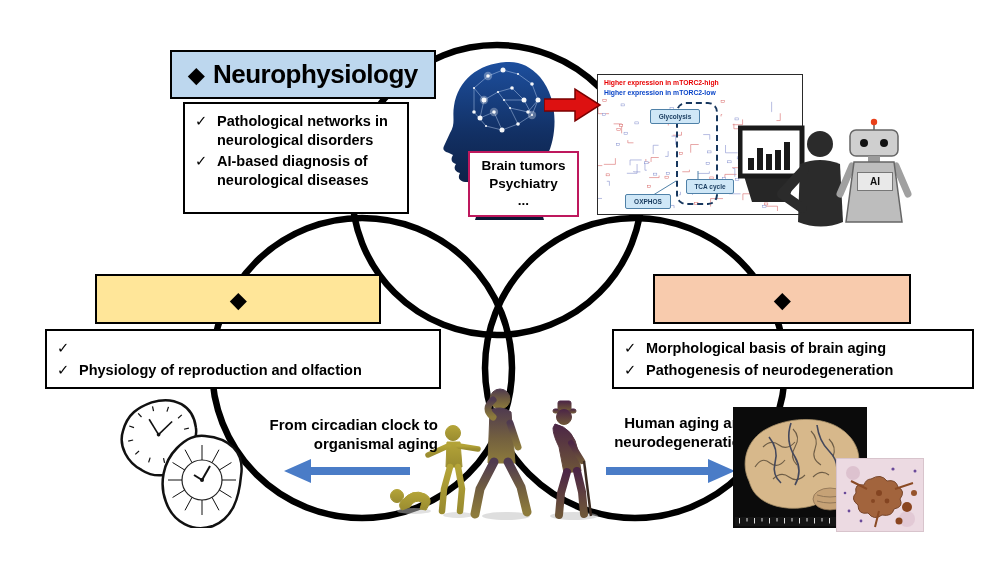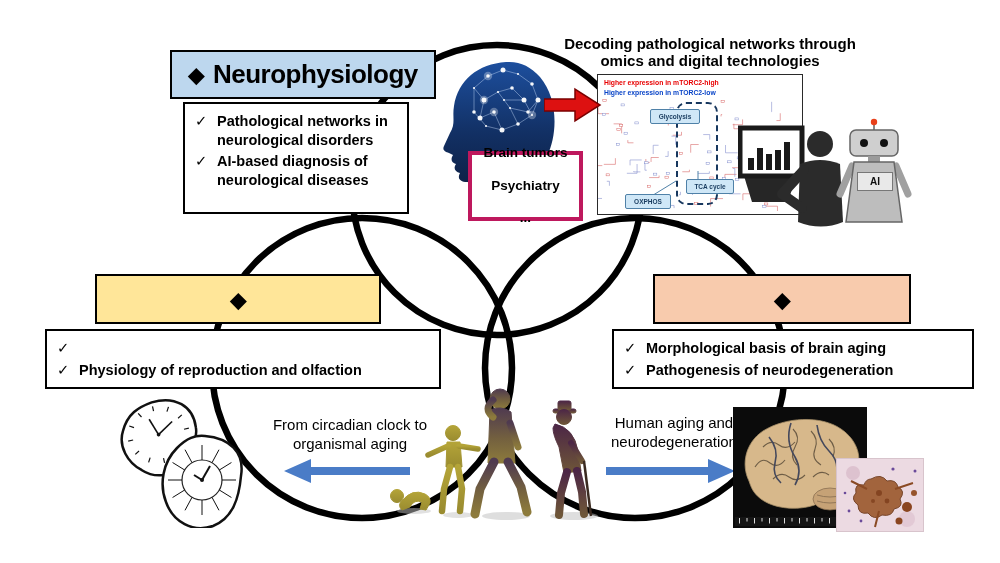--- a/index.html
+++ b/index.html
@@ -43,26 +43,26 @@
                  border:2px dashed #17375e;border-radius:10px;}
   .callout{position:absolute;background:#cfe7f7;border:1px solid #4f81a8;border-radius:2px;
            font-size:6.5px;font-weight:700;color:#173a5e;display:flex;align-items:center;
            justify-content:center;white-space:nowrap;}
   .co-glyc{left:52px;top:34px;width:48px;height:13px;}
   .co-tca{left:88px;top:104px;width:46px;height:13px;}
   .co-oxphos{left:27px;top:119px;width:44px;height:13px;}
 
   
   .center-box{position:absolute;left:468px;top:151px;width:107px;height:62px;z-index:3;
-              background:#fff;border:4px solid #be185d;display:flex;flex-direction:column;
-              align-items:center;justify-content:center;gap:16px;
+              background:#fff;border:2px solid #be185d;display:flex;flex-direction:column;
+              align-items:center;justify-content:center;gap:1px;
               font-size:13.5px;font-weight:700;line-height:1.25;}
 
   
-  .arrow-label{position:absolute;z-index:3;text-align:center;font-size:15px;font-weight:400;line-height:1.25;}
+  .arrow-label{position:absolute;z-index:3;text-align:right;font-size:15px;font-weight:700;line-height:1.25;}
   .left-arrow-label{left:262px;top:416px;width:176px;}
   .right-arrow-label{left:598px;top:414px;width:152px;}
 
   
   .ai-badge{position:absolute;left:857px;top:172px;width:34px;height:17px;z-index:4;
             background:#e9e9e9;border:1.5px solid #777;display:flex;align-items:center;
             justify-content:center;font-size:10px;font-weight:700;color:#111;}
 
   
   .brain-photo{position:absolute;left:733px;top:407px;width:134px;height:121px;z-index:3;}
@@ -183,21 +183,20 @@
         <circle cx="40" cy="58" r="2.5" fill="#fff" opacity="0.95"></circle>
         <circle cx="64" cy="40" r="1.1" fill="#fff" opacity="0.95"></circle>
         <circle cx="88" cy="52" r="1.8" fill="#fff" opacity="0.95"></circle>
       </g>
   </svg>
 
   <svg class="abs" style="left:544px;top:86px;z-index:3;" width="58" height="38" viewBox="0 0 58 38">
     <polygon points="0,13 31,13 31,3 56,19 31,35 31,25 0,25" fill="#dd1111" stroke="#7a0000" stroke-width="1.5"></polygon>
   </svg>
 
-  <div class="decoding-heading">Decoding pathological networks through omics and digital technologies</div>
 
   <div class="net-panel">
     <svg id="net-decor" class="abs" style="left:0;top:0;" width="201" height="136" viewBox="0 0 201 136">
         <polyline points="4.010409071115036,123.44256783623368 -1.469422289388917,123.44256783623368 -1.469422289388917,117.65358630551658" fill="none" stroke="#8691cf" stroke-width="0.6"></polyline>
         <polyline points="105.21571781636017,59.565729858151514 111.76909628639422,59.565729858151514 111.76909628639422,64.66722667527722" fill="none" stroke="#8691cf" stroke-width="0.6"></polyline>
         <polyline points="134.05776306151307,92.67877728337365 142.2934560539636,92.67877728337365 142.2934560539636,87.51887275721825" fill="none" stroke="#d96a6a" stroke-width="0.6"></polyline>
         <polyline points="138.5012571357662,99.38893436239518 126.90232702619502,99.38893436239518 126.90232702619502,103.06712546808046" fill="none" stroke="#d96a6a" stroke-width="0.6"></polyline>
         <polyline points="179.25634602888317,111.200170544535 169.45009502882607,111.200170544535 169.45009502882607,111.46127980643011" fill="none" stroke="#8691cf" stroke-width="0.6"></polyline>
         <polyline points="134.81527418960596,93.52545741271481 136.8285253279975,93.52545741271481 136.8285253279975,101.76536737185221" fill="none" stroke="#8691cf" stroke-width="0.6"></polyline>
         <polyline points="74.7267045512454,60.22171800221396 83.49314939812437,60.22171800221396 83.49314939812437,56.866749921285894" fill="none" stroke="#d96a6a" stroke-width="0.6"></polyline>

